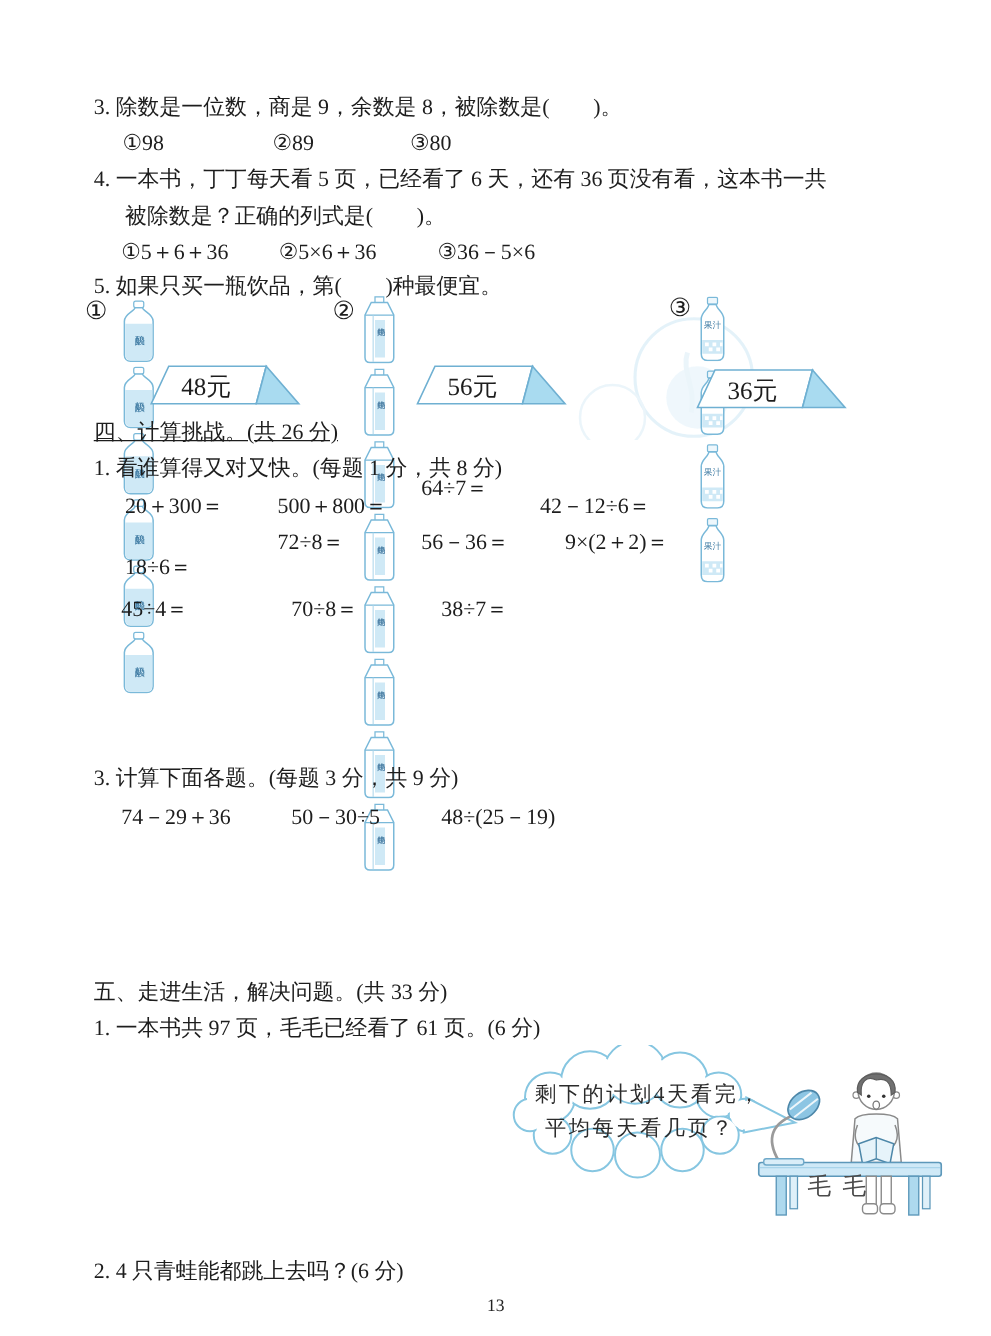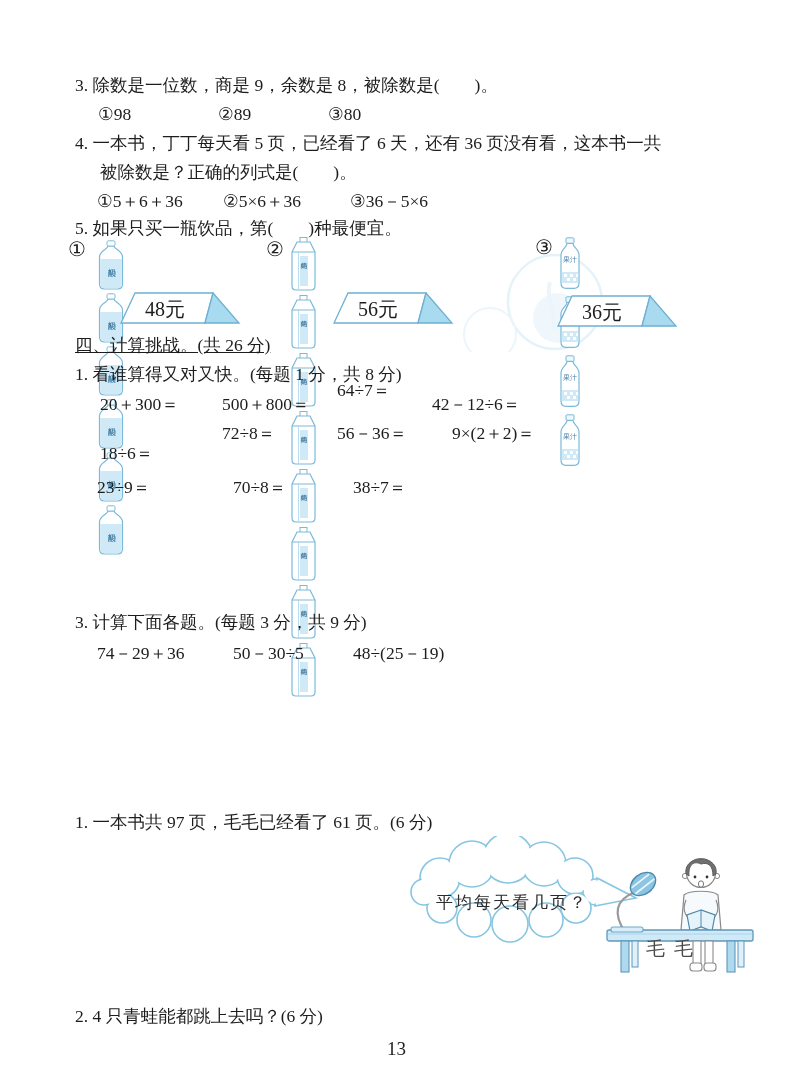--- a/index.html
+++ b/index.html
@@ -17,21 +17,21 @@
     position:absolute; writing-mode:vertical-rl; text-orientation:upright;
     font-size:8px; color:#3f7ba3; line-height:1; letter-spacing:0;
   }
   .bottle .drink-label { left:9px; top:22px; }
   .carton .drink-label { left:10.5px; top:21px; font-size:6.5px; color:#4b7fa5; }
   .juice .drink-label { left:5px; top:20px; writing-mode:horizontal-tb; text-orientation:mixed; font-size:7px; }
   .price-tag { position:absolute; }
   .price-tag text { font-family:"Liberation Serif","DejaVu Serif",serif; }
   .bubble-text { position:absolute; font-size:17px; color:#2b2b2b; white-space:pre; letter-spacing:2px; }
   .character-name { position:absolute; font-size:19px; color:#4a4a4a; letter-spacing:9px; white-space:pre; }
-  .page-number { position:absolute; width:793px; text-align:center; font-size:19px; color:#222; }
+  .page-number { position:absolute; width:793px; text-align:center; font-size:14px; color:#222; }
   .watermark { position:absolute; opacity:0.55; }
   svg text { font-family:"Liberation Serif","DejaVu Serif",serif; }
 </style>
 </head>
 <body>
 
 <div class="page">
 
   <div class="line" style="left:75px; top:73px;">3. 除数是一位数，商是 9，余数是 8，被除数是(　　)。</div>
   <div class="line" style="left:98px;  top:102px;">①98</div>
@@ -266,29 +266,30 @@
   <div class="line" style="left:100px; top:392px;text-align:center;">20＋300＝</div>
   <div class="line" style="left:222px; top:392px;">500＋800＝</div>
   <div class="line" style="left:337px; top:378px;">64÷7＝</div>
   <div class="line" style="left:432px; top:392px;">42－12÷6＝</div>
 
   <div class="line" style="left:100px; top:421px;margin-top:20px;">18÷6＝</div>
   <div class="line" style="left:222px; top:421px;">72÷8＝</div>
   <div class="line" style="left:337px; top:421px;">56－36＝</div>
   <div class="line" style="left:452px; top:421px;">9×(2＋2)＝</div>
 
-  <div class="line" style="left:97px;  top:475px;">23÷9＝</div>
+  <div class="line" style="left:97px;  top:475px;">45÷4＝</div>
   <div class="line" style="left:233px; top:475px;">70÷8＝</div>
   <div class="line" style="left:353px; top:475px;">38÷7＝</div>
 
   <div class="line" style="left:75px; top:610px;">3. 计算下面各题。(每题 3 分，共 9 分)</div>
   <div class="line" style="left:97px;  top:641px;">74－29＋36</div>
   <div class="line" style="left:233px; top:641px;">50－30÷5</div>
   <div class="line" style="left:353px; top:641px;">48÷(25－19)</div>
 
+  <div class="line" style="left:75px; top:781px;">五、走进生活，解决问题。(共 33 分)</div>
   <div class="line" style="left:75px; top:810px;">1. 一本书共 97 页，毛毛已经看了 61 页。(6 分)</div>
 
   <svg style="position:absolute; left:400px; top:836px;" width="240" height="122" viewBox="0 0 240 122">
     <g fill="#ffffff" stroke="#86c6e1" stroke-width="1.6">
       <circle cx="40" cy="42" r="20"></circle>
         <circle cx="72" cy="28" r="23"></circle>
         <circle cx="108" cy="22" r="25"></circle>
       <circle cx="144" cy="28" r="22"></circle>
         <circle cx="175" cy="40" r="18"></circle>
         <circle cx="196" cy="56" r="13"></circle>
@@ -308,20 +309,21 @@
         <circle cx="175" cy="40" r="16.5"></circle>
         <circle cx="196" cy="56" r="11.5"></circle>
       <circle cx="176" cy="72" r="13.5"></circle>
         <circle cx="146" cy="84" r="15.5"></circle>
         <circle cx="110" cy="88" r="16.5"></circle>
       <circle cx="74" cy="84" r="15.5"></circle>
         <circle cx="42" cy="72" r="13.5"></circle>
         <circle cx="24" cy="56" r="11.5"></circle>
     </g>
   </svg>
+  <div class="bubble-text" style="left:428px; top:864px;">剩下的计划4天看完，</div>
   <div class="bubble-text" style="left:436px; top:891px;">平均每天看几页？</div>
 
   <svg style="position:absolute; left:605px; top:840px;" width="150" height="135" viewBox="0 0 150 135">
 
     <path d="M20,92 C8,74 10,60 30,52" fill="none" stroke="#9a9a9a" stroke-width="2.2"></path>
     <g transform="rotate(-38 38 44)">
       <ellipse cx="38" cy="44" rx="14" ry="10" fill="#8cc5e3" stroke="#4d87a9" stroke-width="1.3"></ellipse>
       <path d="M27,40 L49,40" stroke="#ffffff" stroke-width="1.6" opacity="0.85"></path>
       <path d="M26,47 L50,47" stroke="#ffffff" stroke-width="1.6" opacity="0.85"></path>
     </g>

